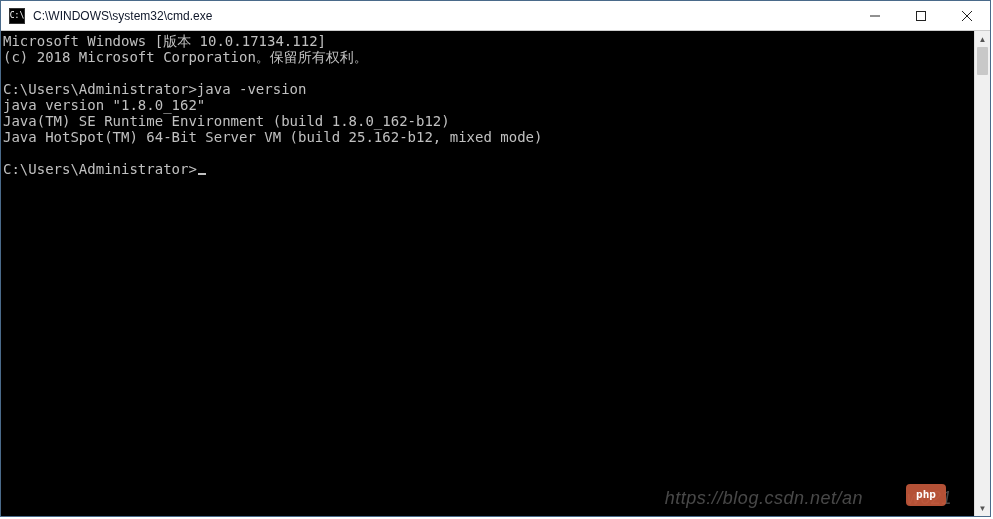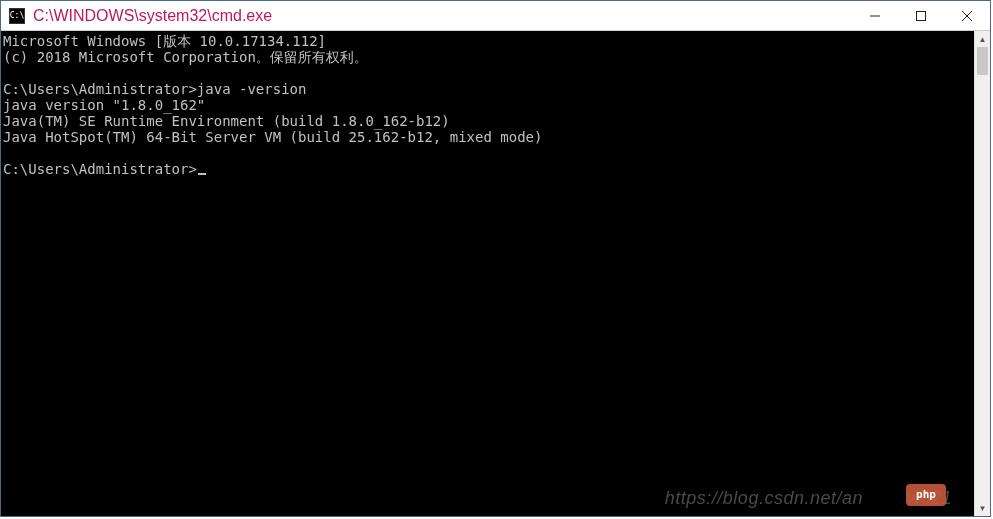--- a/index.html
+++ b/index.html
@@ -34,22 +34,22 @@
     display: flex;
     align-items: center;
     justify-content: center;
     color: #fff;
     font-size: 8px;
     font-family: monospace;
     border: 1px solid #333;
   }
   .title {
     flex: 1;
-    font-size: 16px;
-    color: #be185d;
+    font-size: 12px;
+    color: #0f172a;
     padding-left: 2px;
   }
   .controls {
     display: flex;
     height: 100%;
   }
   .ctrl {
     width: 46px;
     height: 100%;
     display: flex;

